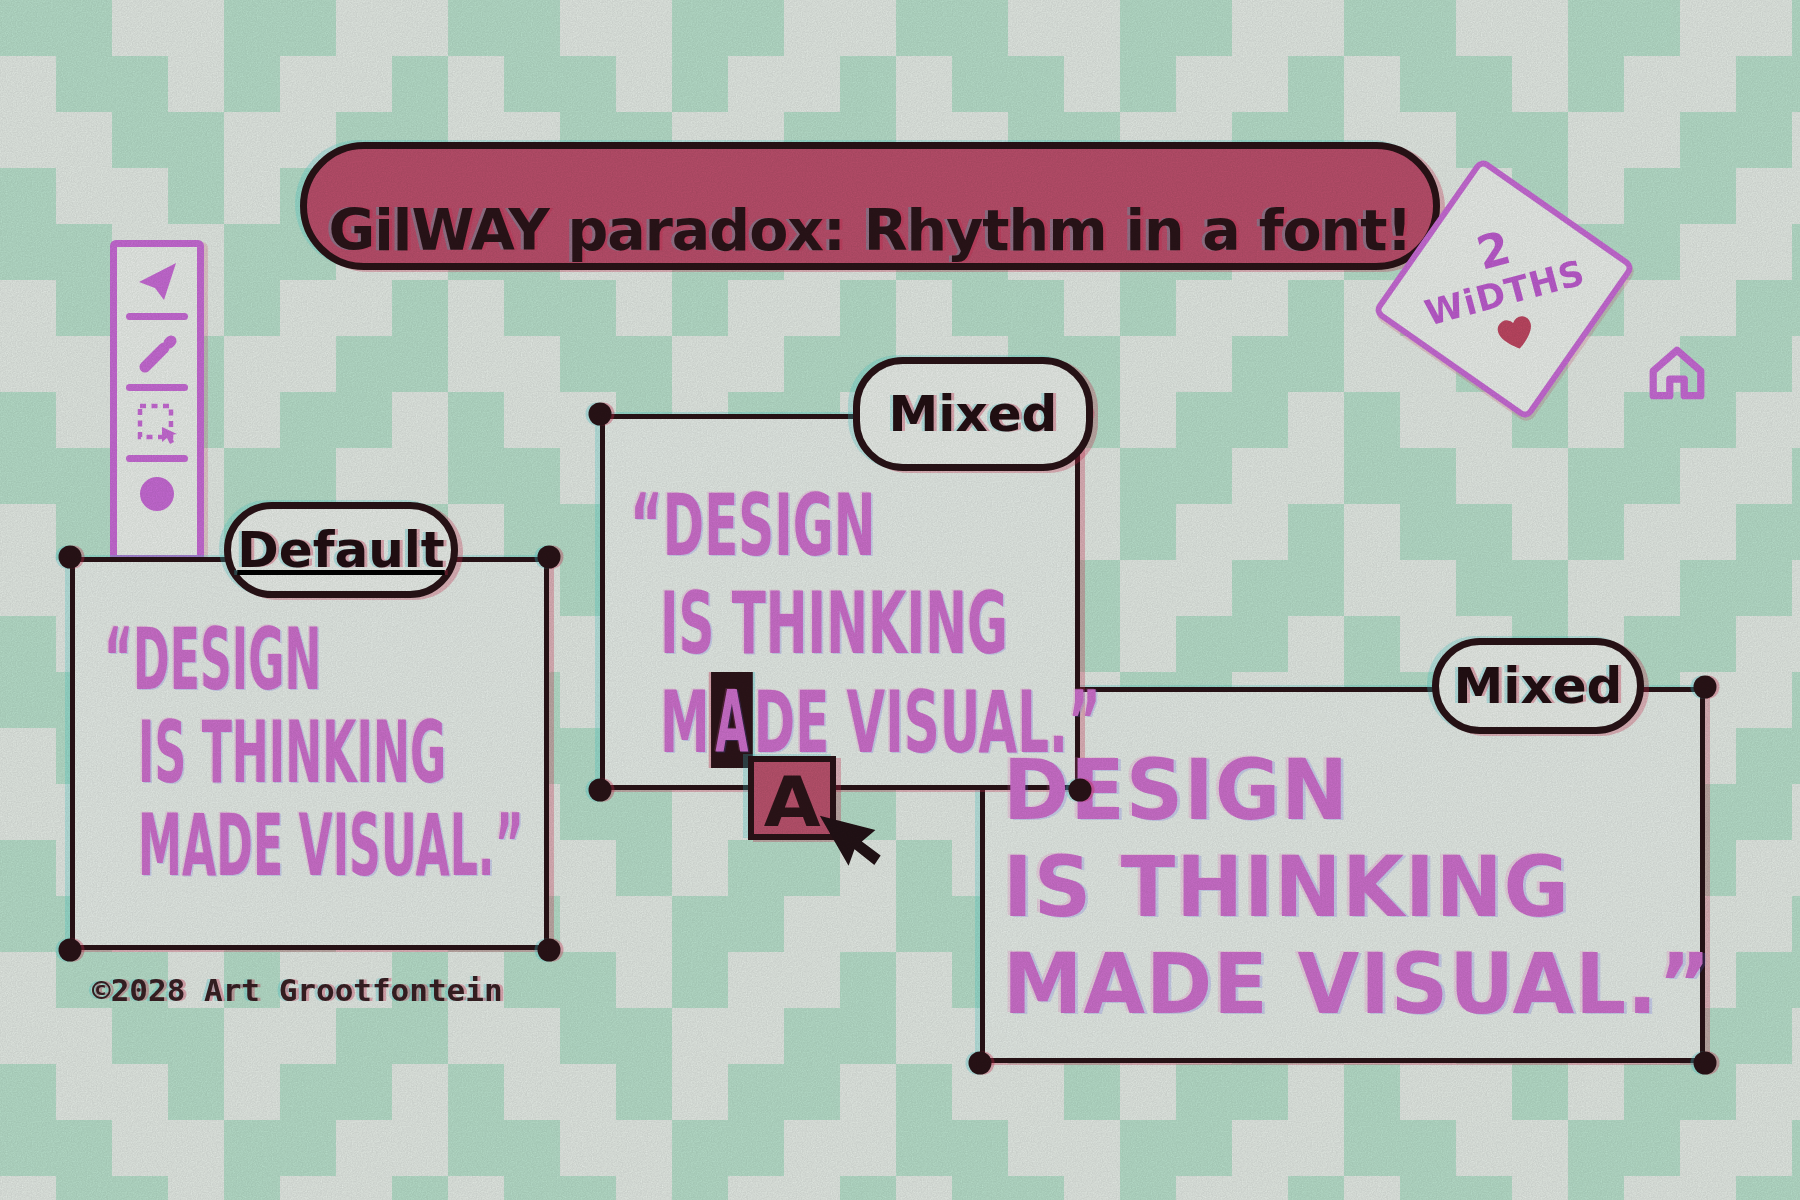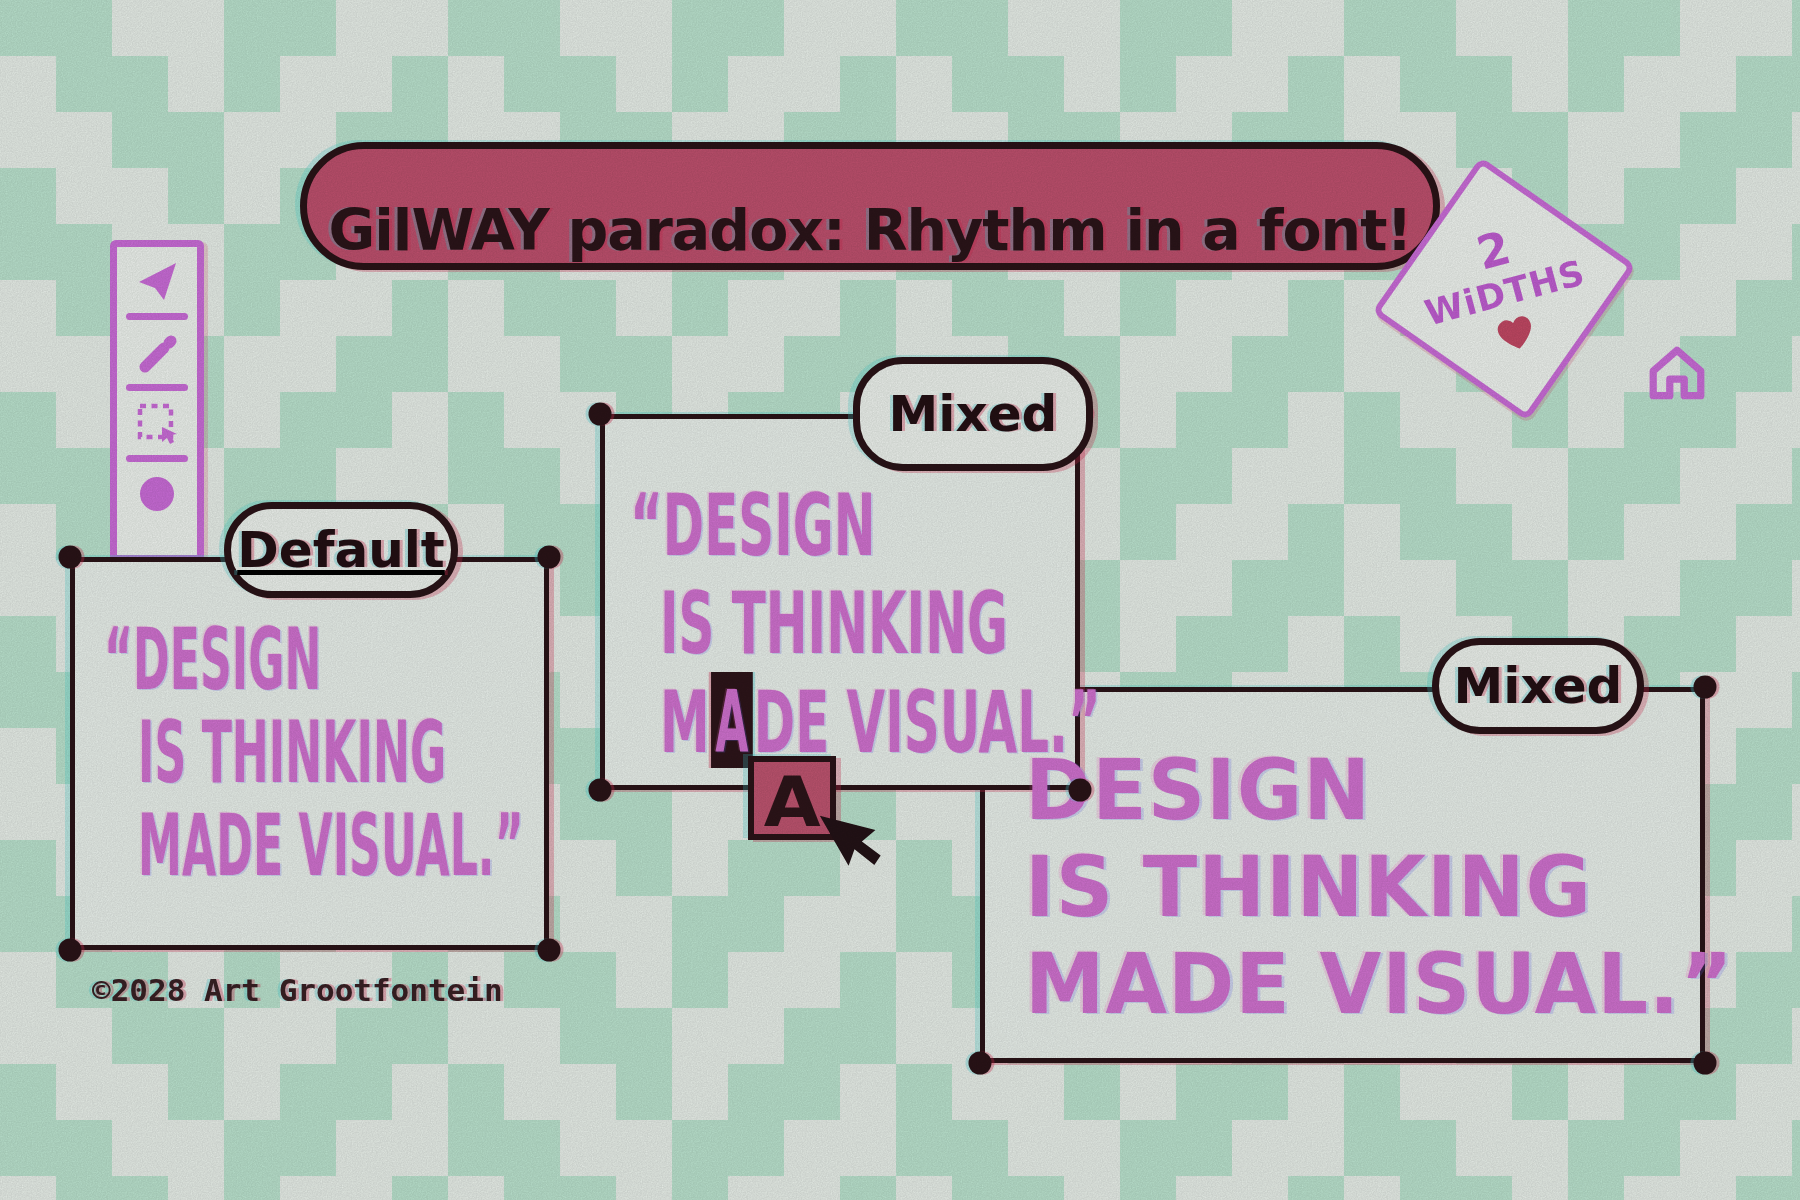--- a/index.html
+++ b/index.html
@@ -76,21 +76,21 @@
   }
   
   .quote{z-index:4;color:#d574d4;font-weight:bold;white-space:nowrap;}
   .quote div{transform-origin:left top;}
   .q-default{left:104px;top:613px;font-size:85px;line-height:93px;}
   .q-default div{transform:scaleX(.52);}
   .q-default .indent{margin-left:34px;}
   .q-mixed{left:630px;top:476px;font-size:86px;line-height:98px;}
   .q-mixed div{transform:scaleX(.58);}
   .q-mixed .indent{margin-left:30px;}
-  .q-wide{left:1003px;top:742px;font-size:84px;line-height:97px;letter-spacing:1px;margin-left:22px;}
+  .q-wide{left:1003px;top:742px;font-size:84px;line-height:97px;letter-spacing:1px;}
   .q-wide div{transform:scaleX(.95);}
   
   .glyph-box{
     display:inline-block;width:72px;height:96px;vertical-align:-16px;
     background:#2e151a;position:relative;margin:0 2px;
     box-shadow:4px 0 0 rgba(62,210,214,.35), -4px 0 0 rgba(214,45,82,.35);
   }
   .glyph-box span{
     position:absolute;inset:0;display:flex;align-items:center;justify-content:center;
     transform:scaleX(.86) translateY(1px);color:#d574d4;

